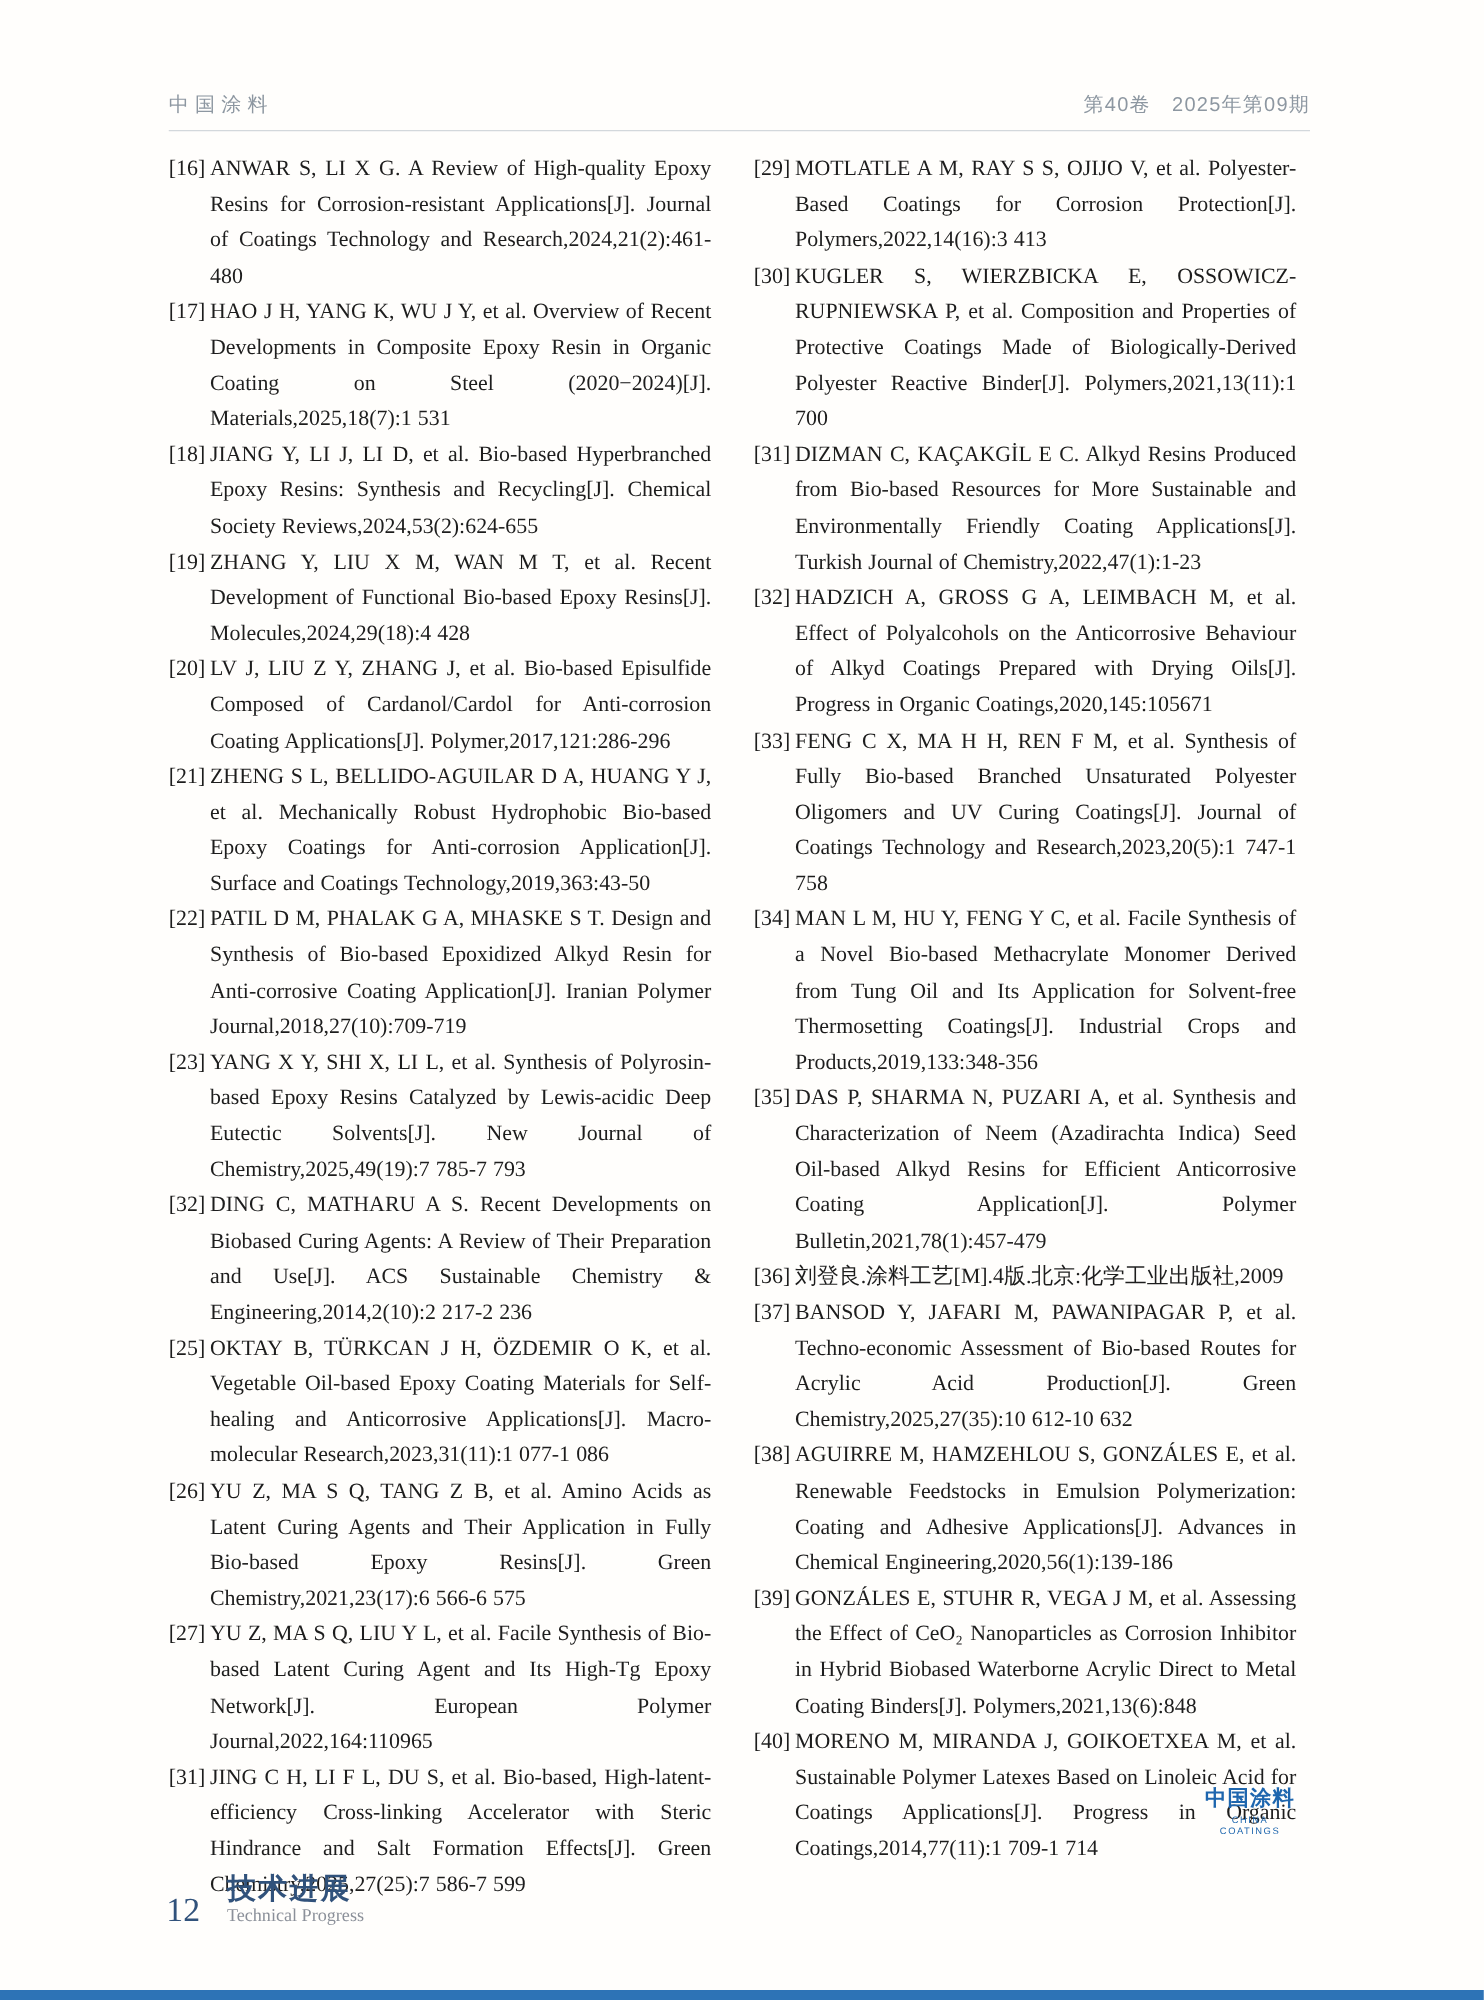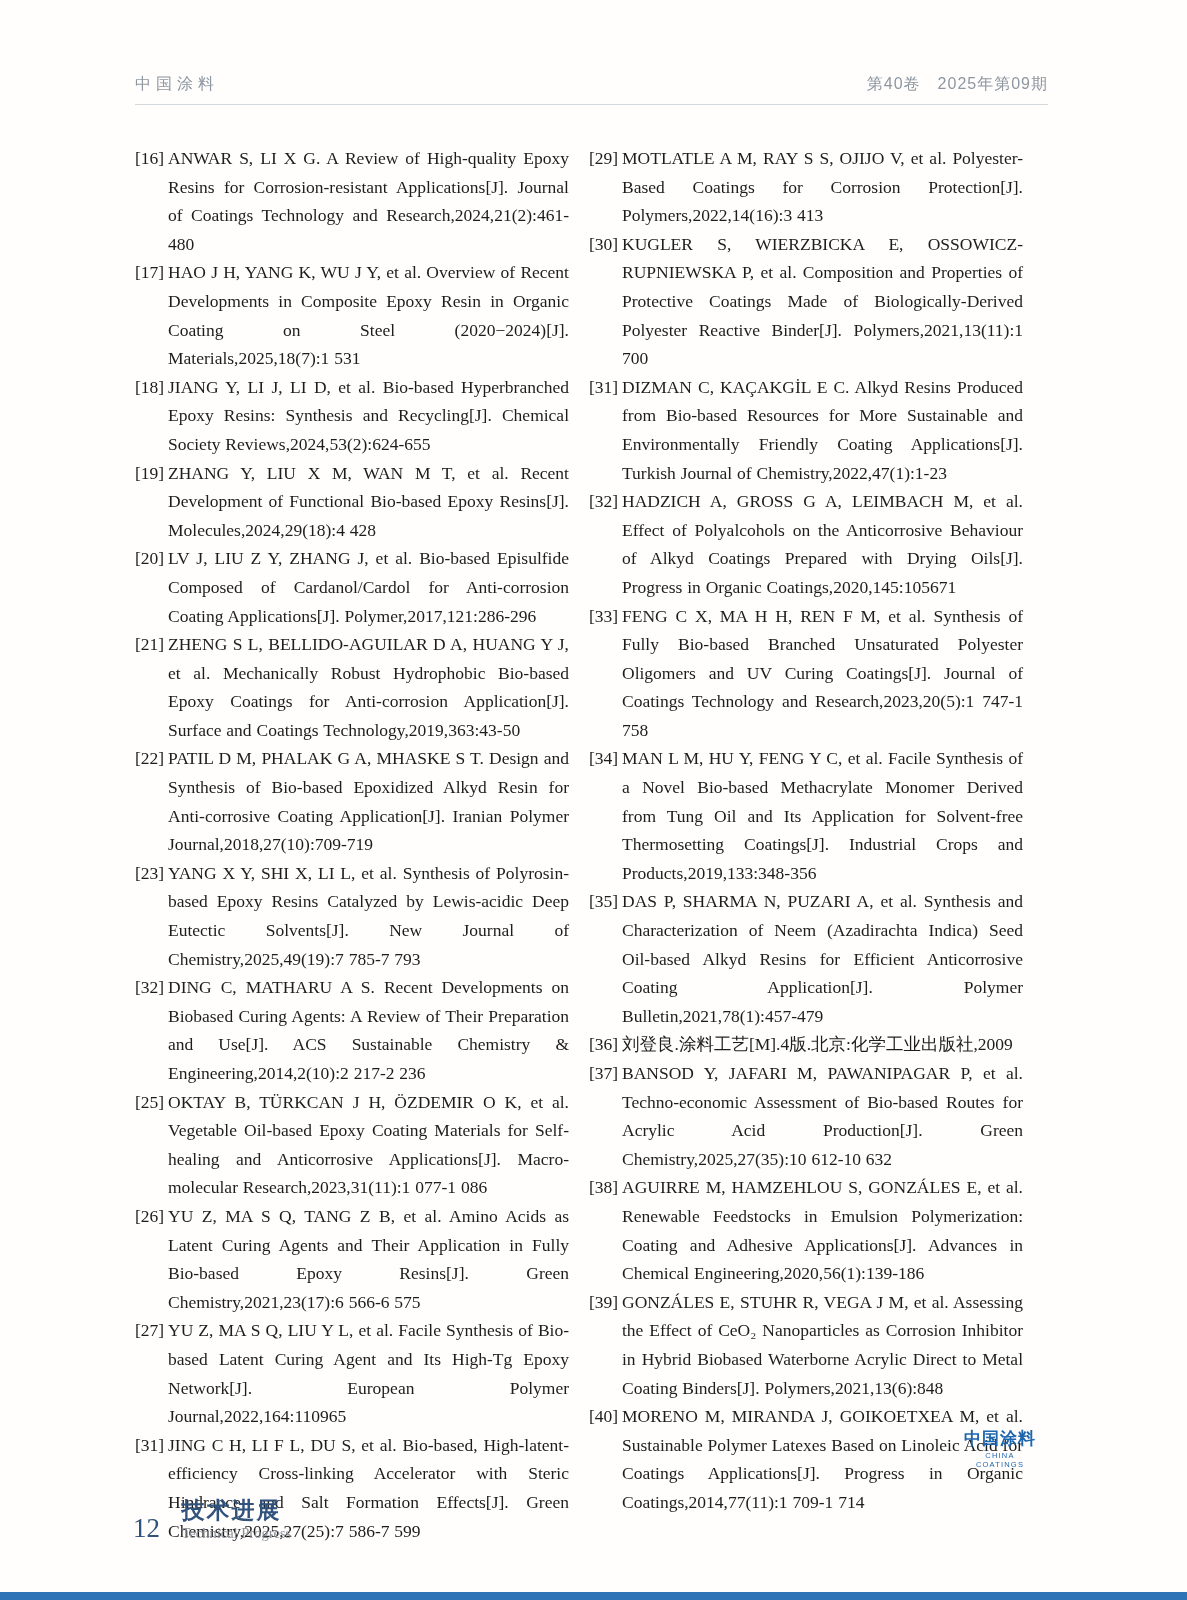--- a/index.html
+++ b/index.html
@@ -22,22 +22,22 @@
   }
   .journal-name { letter-spacing: 5px; }
   .issue-info { letter-spacing: 1px; }
   .header-rule {
     position: absolute; left: 135px; right: 139px; top: 104px;
     border: none; border-top: 1.5px solid #d3d8dc; margin: 0;
   }
 
   
   .columns {
-    position: absolute; left: 135px; top: 144px; width: 902px;
-    display: flex; gap: 20px;
+    position: absolute; left: 135px; top: 120px; width: 902px;
+    display: flex; gap: 34px;
   }
   .col { width: 434px; }
   .ref {
     margin: 0;
     text-align: justify;
     font-size: 17.5px;
     line-height: 28.6px;
     color: #1d1d1d;
     padding-left: 33px;
     text-indent: -33px;

